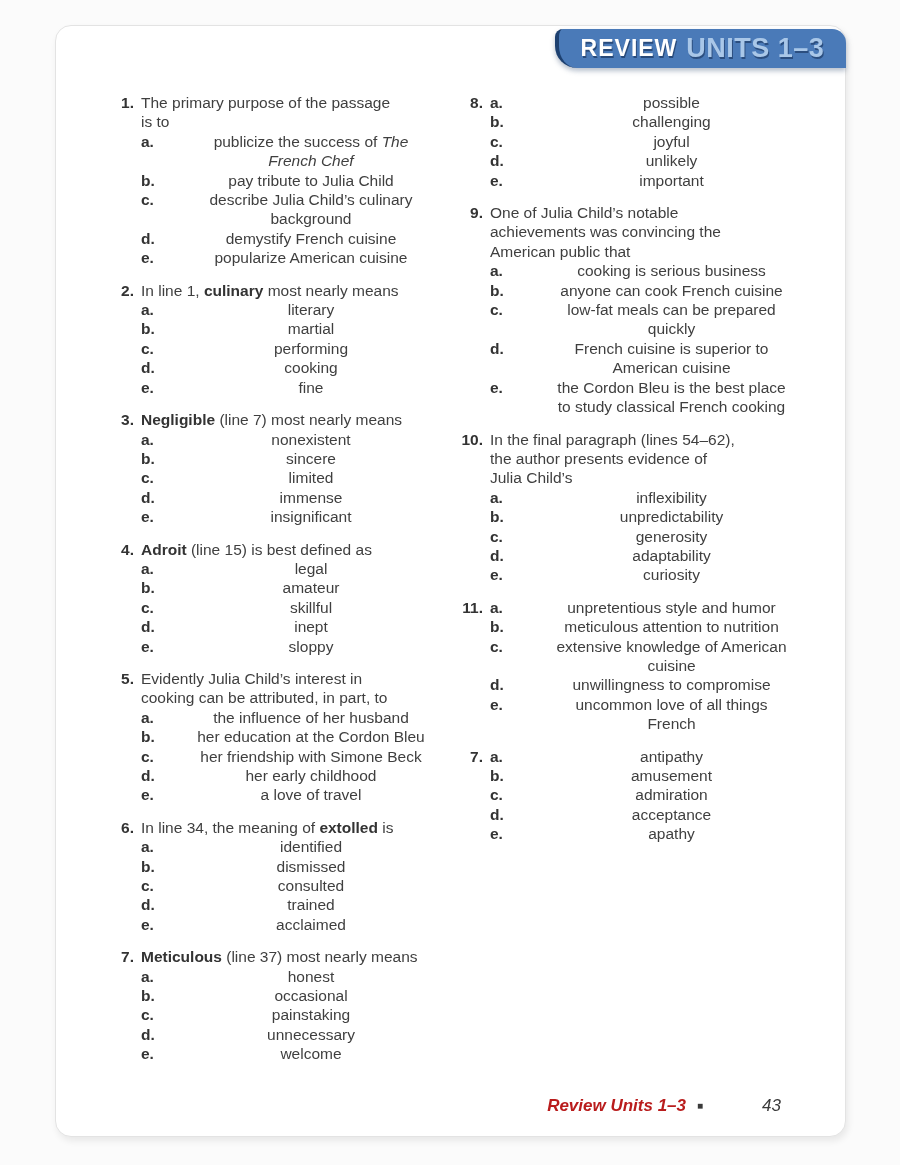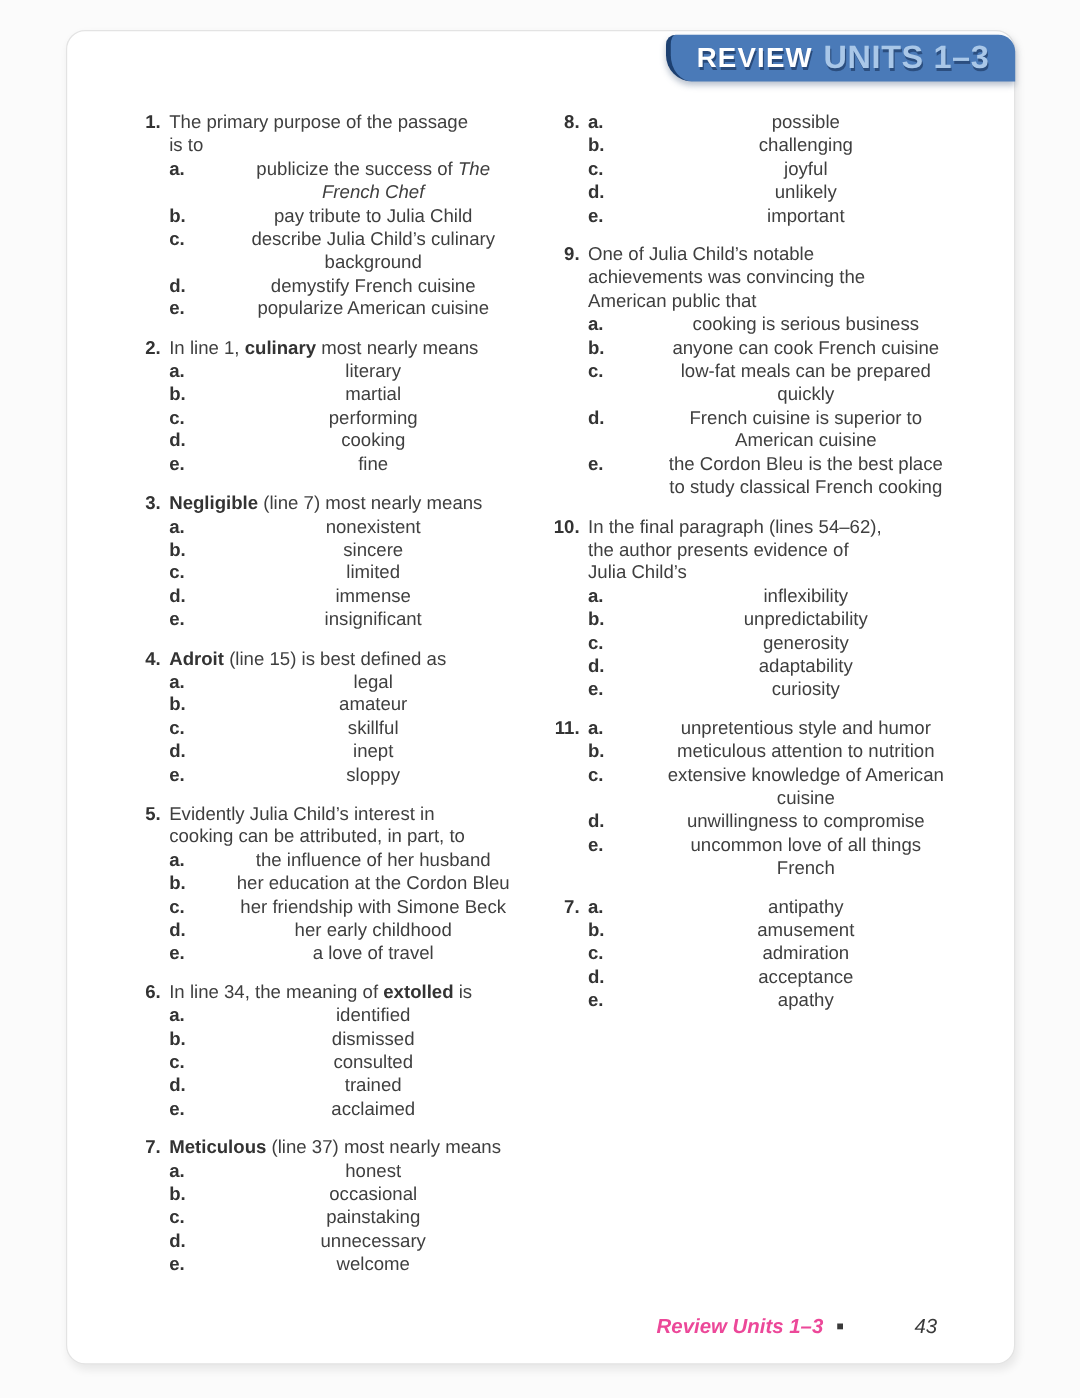--- a/index.html
+++ b/index.html
@@ -427,18 +427,18 @@
             <div class="option">
               <span class="letter">e.</span>
               <span class="opt-text"><span>apathy</span></span>
             </div>
           </div>
         </div>
       </div>
   </div>
 
   <div class="footer">
-    <span class="footer-title" style="color: #ec4899;">Review Units 1–3</span>
+    <span class="footer-title" style="color: #b91c1c;">Review Units 1–3</span>
     <span class="footer-sep">■</span>
     <span class="footer-page">43</span>
   </div>
 
 </div>
 
 </body></html>

